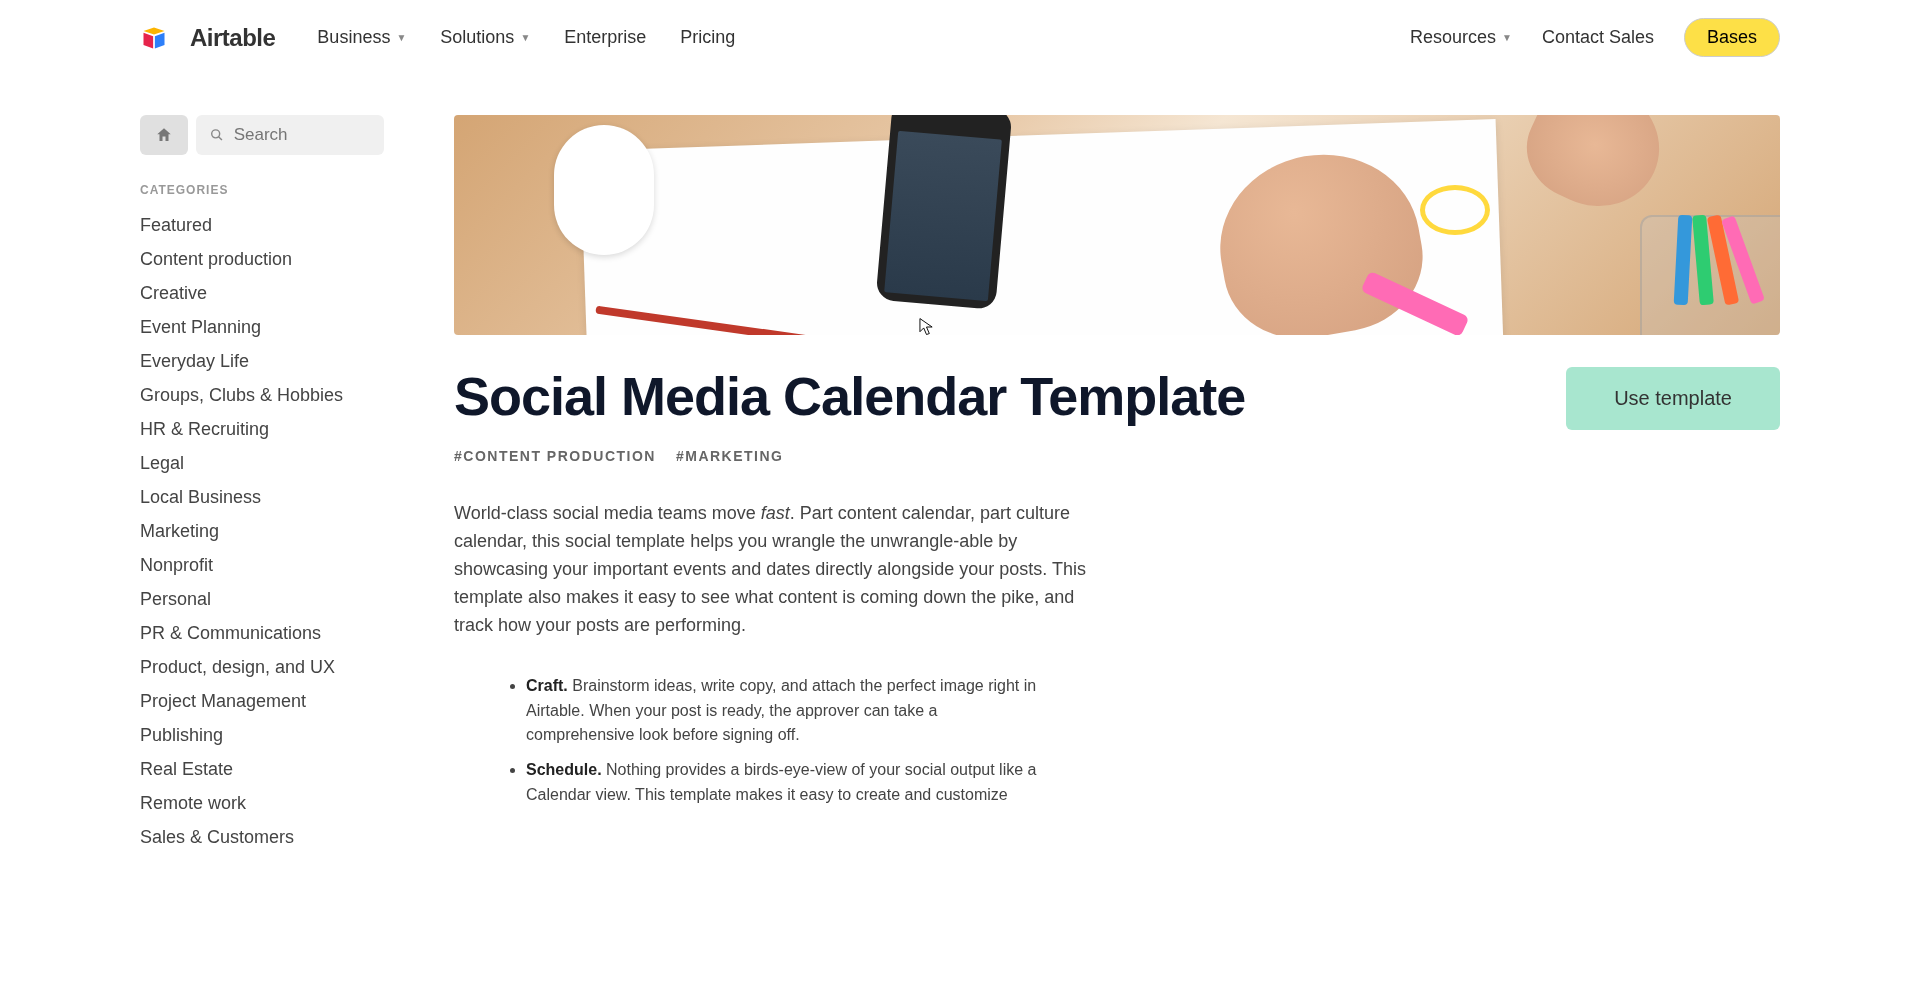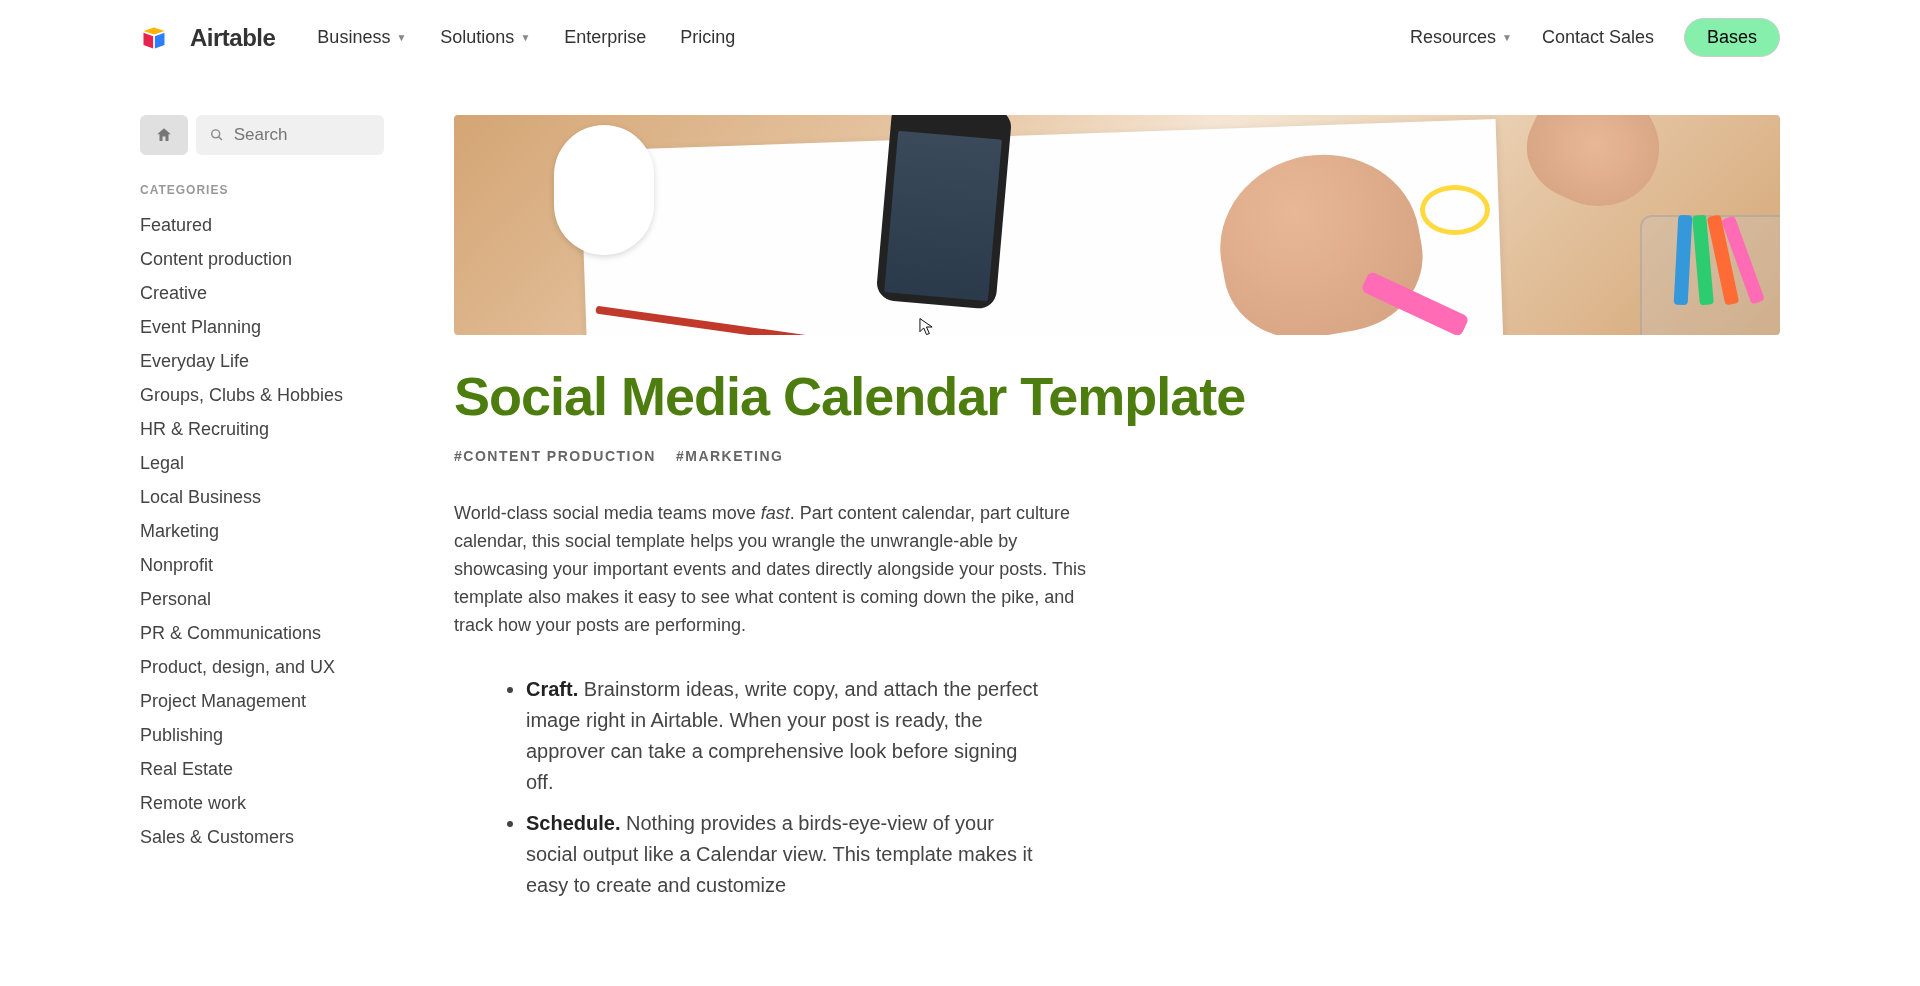--- a/index.html
+++ b/index.html
@@ -7,21 +7,21 @@
     
     
     .header { display: flex; align-items: center; padding: 18px 140px; gap: 28px; }
     .logo { display: flex; align-items: center; gap: 22px; cursor: pointer; }
     .logo-mark { width: 28px; height: 28px; position: relative; }
     .logo-text { font-size: 24px; font-weight: 600; color: #333; letter-spacing: -0.5px; }
     .nav-left { display: flex; align-items: center; gap: 34px; margin-left: 14px; }
     .nav-right { display: flex; align-items: center; gap: 30px; margin-left: auto; }
     .nav-item { font-size: 18px; color: #333; font-weight: 500; cursor: pointer; display: flex; align-items: center; gap: 6px; }
     .chevron { font-size: 10px; color: #888; }
-    .bases-btn { border: 1.5px solid #ccc; border-radius: 22px; padding: 8px 22px; font-size: 18px; font-weight: 500; cursor: pointer; background: #86efac; }
+    .bases-btn { border: 1.5px solid #ccc; border-radius: 22px; padding: 8px 22px; font-size: 18px; font-weight: 500; cursor: pointer; background: #fde047; }
     
     
     .container { display: flex; padding: 40px 140px 0; gap: 70px; }
     
     
     .sidebar { width: 244px; flex-shrink: 0; }
     .sidebar-top { display: flex; gap: 8px; margin-bottom: 28px; }
     .home-btn { width: 48px; height: 40px; background: #e0e0e0; border-radius: 6px; display: flex; align-items: center; justify-content: center; cursor: pointer; }
     .search-box { flex: 1; background: #f0f0f0; border-radius: 6px; display: flex; align-items: center; padding: 0 14px; gap: 10px; }
     .search-box input { border: none; background: transparent; outline: none; font-size: 17px; color: #666; width: 100%; }
@@ -45,29 +45,29 @@
     .hero-marker.m1 { right: 50px; background: #ff6b35; transform: rotate(-12deg); }
     .hero-marker.m2 { right: 70px; background: #2ecc71; transform: rotate(-5deg); }
     .hero-marker.m3 { right: 90px; background: #3498db; transform: rotate(3deg); }
     .hero-marker.m4 { right: 30px; background: #ff6bb5; transform: rotate(-20deg); }
     .hero-hand2 { position: absolute; top: -30px; right: 120px; width: 130px; height: 120px; background: radial-gradient(ellipse at 50% 50%, #e8b896, #d4a080); border-radius: 40% 50% 50% 40%; transform: rotate(25deg); }
     .hero-circle { position: absolute; top: 70px; right: 290px; width: 70px; height: 50px; border: 5px solid #ffd93d; border-radius: 50%; }
     .cursor { position: absolute; top: 202px; left: 465px; width: 15px; height: 20px; z-index: 10; }
     
     .title-row { display: flex; align-items: flex-start; gap: 40px; }
     .title-block { flex: 1; }
-    .page-title { font-size: 54px; font-weight: 600; color: #4d7c0f; line-height: 1.1; letter-spacing: -1px; margin-bottom: 22px; }
+    .page-title { font-size: 54px; font-weight: 600; color: #0f172a; line-height: 1.1; letter-spacing: -1px; margin-bottom: 22px; }
     .tags { display: flex; gap: 20px; margin-bottom: 36px; }
     .tag { font-size: 14px; font-weight: 600; letter-spacing: 1.5px; color: #666; text-transform: uppercase; cursor: pointer; }
     .use-btn { background: #a8e6cf; color: #333; font-size: 20px; font-weight: 500; padding: 20px 48px; border: none; border-radius: 6px; cursor: pointer; white-space: nowrap; }
     
     .body-text { max-width: 660px; font-size: 18px; line-height: 1.55; color: #444; margin-bottom: 34px; }
     .body-text em { font-style: italic; }
     .bullets { max-width: 590px; padding-left: 72px; }
-    .bullets li { font-size: 20px; line-height: 1.55; color: #444; margin-bottom: 10px; }
+    .bullets li { font-size: 16px; line-height: 1.55; color: #444; margin-bottom: 10px; }
     .bullets strong { font-weight: 700; color: #222; }
   </style>
 </head>
 <body>
 
 <header class="header">
   <div class="logo">
     <span class="logo-mark">
       <svg viewBox="0 0 32 32" width="28" height="28">
         <polygon points="4,8 16,4 28,8 16,12" fill="#fcb400"></polygon>
@@ -160,20 +160,21 @@
     </div>
 
     <div class="title-row">
       <div class="title-block">
         <h1 class="page-title">Social Media Calendar Template</h1>
         <div class="tags">
           <span class="tag">#CONTENT PRODUCTION</span>
           <span class="tag">#MARKETING</span>
         </div>
       </div>
+      <button class="use-btn">Use template</button>
     </div>
 
     <p class="body-text">
       <span>World-class social media teams move </span><em>fast</em><span>. Part content calendar, part culture calendar, this social template helps you wrangle the unwrangle-able by showcasing your important events and dates directly alongside your posts. This template also makes it easy to see what content is coming down the pike, and track how your posts are performing.</span>
     </p>
 
     <ul class="bullets">
       <li><strong>Craft.</strong><span> Brainstorm ideas, write copy, and attach the perfect image right in Airtable. When your post is ready, the approver can take a comprehensive look before signing off.</span></li>
       <li><strong>Schedule.</strong><span> Nothing provides a birds-eye-view of your social output like a Calendar view. This template makes it easy to create and customize</span></li>
     </ul>

